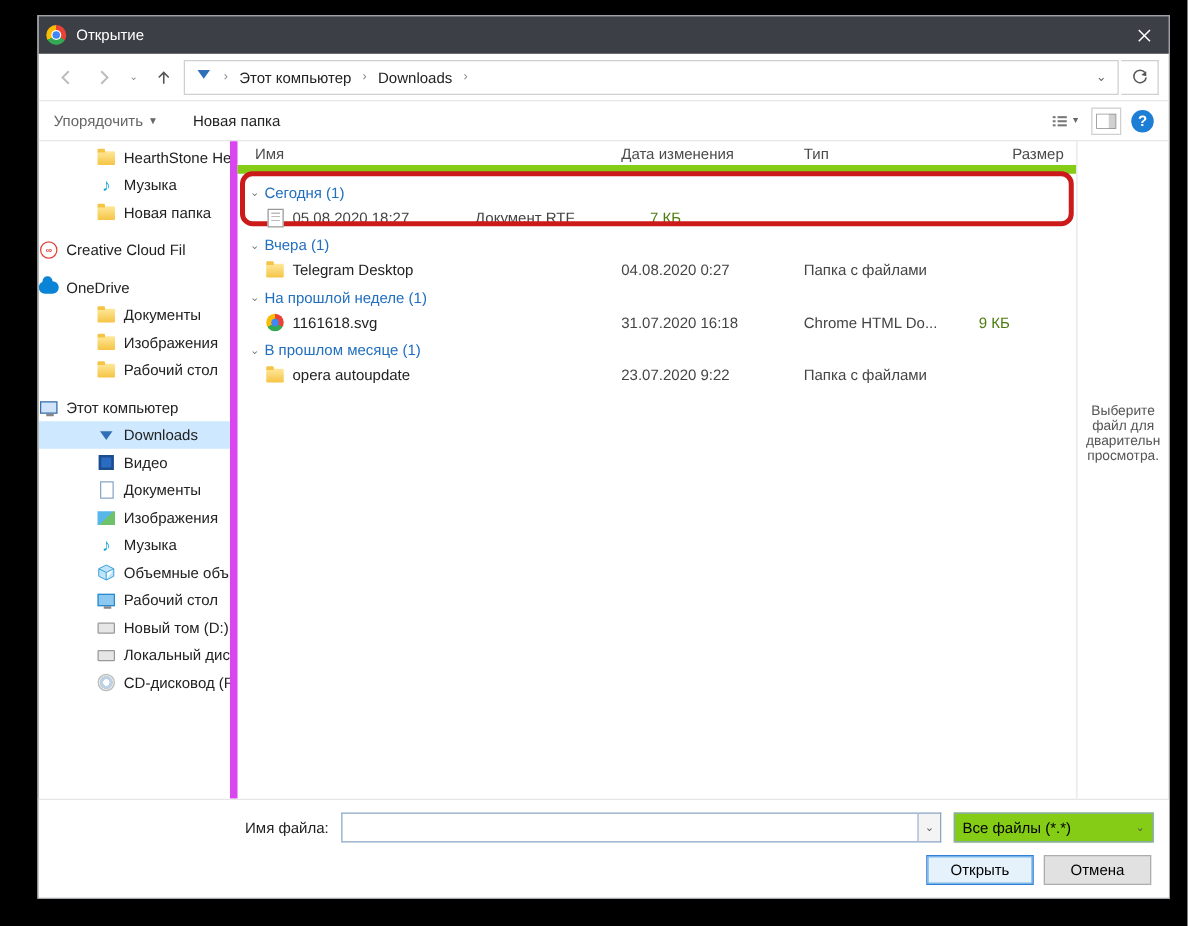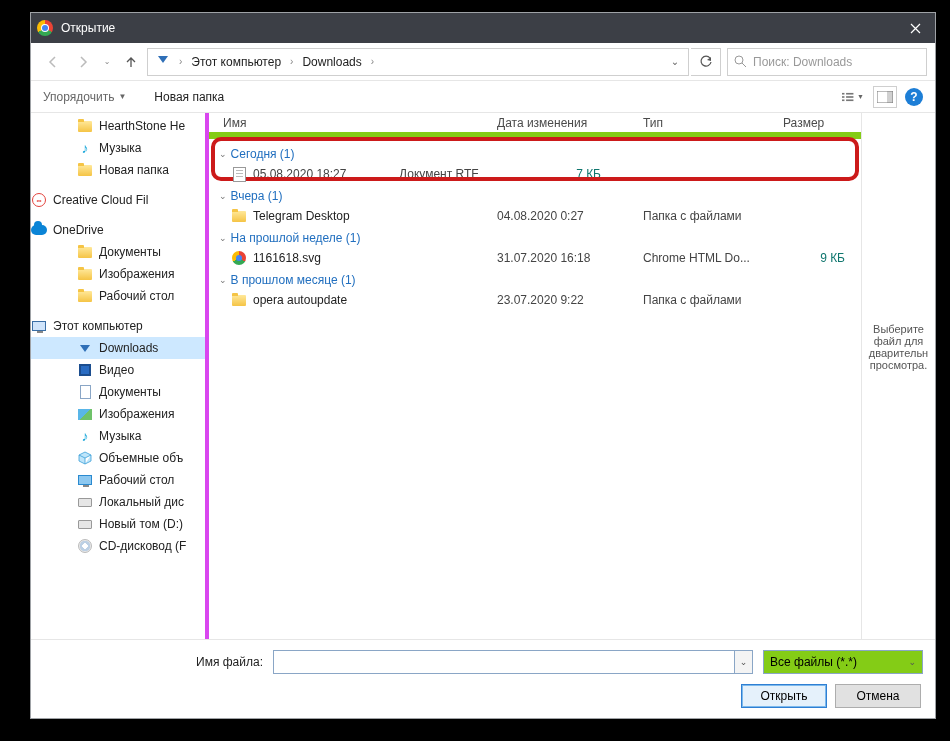--- a/index.html
+++ b/index.html
@@ -27,21 +27,21 @@
 .search-box { width: 200px; height: 28px; border: 1px solid #cfcfcf; margin-left: 4px; display: flex; align-items: center; padding: 0 6px; color: #999; font-size: 12px; gap: 6px; }
 .search-box svg { flex: none; }
 .toolbar { height: 32px; display: flex; align-items: center; padding: 0 12px; gap: 28px; font-size: 12px; color: #222; border-bottom: 1px solid #e6e6e6; }
 .tool-organize { display: flex; align-items: center; gap: 4px; color: #666; }
 .toolbar .spacer { flex: 1; }
 .tool-icons { display: flex; align-items: center; gap: 8px; color: #666; }
 .tool-icon-box { width: 24px; height: 22px; display:flex; align-items:center; justify-content:center; border:1px solid transparent; }
 .tool-icon-box.framed{ border-color:#cfcfcf; }
 .help-icon { width:18px; height:18px; border-radius:50%; background:#1d7ed6; color:#fff; display:flex; align-items:center; justify-content:center; font-size:12px; font-weight:bold; }
 .mainrow { flex: 1; display: flex; min-height: 0; }
-.sidebar { width: 178px; border-right: 4px solid #d946ef; overflow: hidden; padding-top: 2px; }
+.sidebar { width: 159px; border-right: 6px solid #d946ef; overflow: hidden; padding-top: 2px; }
 .side-item { font-size: 12px; color: #222; height: 22px; display: flex; align-items: center; gap: 6px; white-space: nowrap; overflow: hidden; cursor: default; }
 .side-item.deep { padding-left: 46px; }
 .side-item.sel { background: #cde8ff; }
 .side-item .ico { width: 16px; height: 16px; flex: none; display:flex; align-items:center; justify-content:center; }
 .side-gap { height: 8px; }
 .folder-yellow{ background:linear-gradient(#ffe89a,#f5c445); border-radius:1px; width:14px; height:11px; position:relative;}
 .folder-yellow::before{content:"";position:absolute;top:-2px;left:0;width:6px;height:3px;background:#f5c445;border-radius:1px 1px 0 0;}
 .cloud-blue{ width:16px; height:10px; background:#0a84d6; border-radius:6px; position:relative;}
 .cloud-blue::before{content:"";position:absolute;width:8px;height:8px;background:#0a84d6;border-radius:50%;top:-4px;left:3px;}
 .monitor-pc{ width:14px; height:10px; border:1px solid #3a6ea5; background:#cfe4fb; position:relative;}
@@ -53,30 +53,30 @@
 .music-note-icon{ color:#12a4d9; font-size:14px; line-height:1;}
 .cc-icon{ width:14px; height:14px; border-radius:50%; background:#fff; border:1px solid #e3423c; display:flex; align-items:center; justify-content:center; color:#e3423c; font-size:7px; font-weight:bold;}
 .disc-icon{ width:14px; height:14px; border-radius:50%; background:radial-gradient(#fff 30%, #bdd0e4 32% 60%, #e8e8e8 62%); border:1px solid #bbb;}
 
 .content { flex: 1; display: flex; min-width: 0; }
 .filepane { flex: 1; display: flex; flex-direction: column; min-width: 0; }
 .headers { display: flex; height: 26px; border-bottom: 7px solid #84cc16; font-size: 12px; color: #4a4a4a; align-items: center; padding-left: 14px; }
 .h-name { flex: 1; }
 .h-date { width: 146px; }
 .h-type { width: 140px; }
-.h-size { width: 78px; text-align: left; padding-right: 10px; }
+.h-size { width: 78px; text-align: right; padding-right: 10px; }
 .filelist { flex:1; position: relative; padding-top: 4px; }
 .group-head { display: flex; align-items: center; gap: 4px; font-size: 12px; color: #216fbf; padding: 4px 0 2px 10px; cursor: default; }
 .group-head .cv { color: #777; font-size: 9px; }
 .filerow { display: flex; align-items: center; height: 22px; font-size: 12px; color: #222; padding-left: 22px; cursor: default; }
 .filerow .ficon { width: 16px; height: 16px; margin-right: 6px; display:flex; align-items:center; justify-content:center; flex:none; }
 .col-name { flex: 1; white-space: nowrap; overflow: hidden; }
 .col-date { width: 146px; color: #444; }
 .col-type { width: 140px; color: #444; white-space:nowrap; overflow:hidden; text-overflow:ellipsis; }
-.col-size { width: 78px; text-align: right; padding-right: 16px; color: #0f766e; }
+.col-size { width: 78px; padding-right: 16px; color: #4d7c0f; }
 .highlight-frame { position: absolute; border: 4px solid #cc1a1a; border-radius: 10px; top: -6px; left: 2px; right: 2px; height: 44px; pointer-events: none; }
 .group-wrap { position: relative; }
 
 .rtf-icon{ width:13px; height:15px; border:1px solid #999; background:#fff; position:relative;}
 .rtf-icon::before{content:"";position:absolute;top:2px;left:2px;right:2px;height:8px;background:repeating-linear-gradient(#bbb 0 1px, transparent 1px 3px);}
 .chrome-tiny{ width:14px; height:14px; border-radius:50%; background:conic-gradient(#ea4335 0 120deg,#34a853 120deg 240deg,#fbbc05 240deg 360deg); position:relative;}
 .chrome-tiny::after{content:"";position:absolute;inset:4px;background:#4285f4;border-radius:50%;}
 
 .preview { width: 74px; border-left: 1px solid #e6e6e6; display: flex; align-items: flex-start; justify-content: flex-end; padding-top: 210px; font-size: 11px; color: #555; text-align: center; }
 
@@ -135,27 +135,20 @@
       <span class="crumb">Downloads</span>
       <span class="crumb-sep">›</span>
       <span class="path-chevron">⌄</span>
     </div>
     <div class="refresh-box">
       <svg width="14" height="14" viewBox="0 0 14 14">
             <path d="M11 3 A5 5 0 1 0 12 7" stroke="#555" fill="none" stroke-width="1.2"></path>
             <path d="M12 2 L12 6 L8 5" fill="#555"></path>
           </svg>
     </div>
-    <div class="search-box">
-      <svg width="13" height="13" viewBox="0 0 13 13">
-            <circle cx="5" cy="5" r="4" stroke="#999" fill="none"></circle>
-            <path d="M8 8 L12 12" stroke="#999"></path>
-          </svg>
-      <span>Поиск: Downloads</span>
-    </div>
   </div>
 
   <div class="toolbar">
     <div class="tool-organize">
       <span>Упорядочить</span>
       <span style="font-size:8px;">▼</span>
     </div>
     <div>Новая папка</div>
     <div class="spacer"></div>
     <div class="tool-icons">
@@ -276,27 +269,27 @@
       <div class="side-item deep">
             <span class="ico">
               <span class="monitor-pc" style="border-color:#2a8ad0;background:#8dc8f0;"></span>
             </span>
             <span>Рабочий стол</span>
           </div>
       <div class="side-item deep">
             <span class="ico">
               <span class="drive-icon"></span>
             </span>
+            <span>Новый том (D:)</span>
+          </div>
+      <div class="side-item deep">
+            <span class="ico">
+              <span class="drive-icon"></span>
+            </span>
             <span>Локальный дис</span>
-          </div>
-      <div class="side-item deep">
-            <span class="ico">
-              <span class="drive-icon"></span>
-            </span>
-            <span>Новый том (D:)</span>
           </div>
       <div class="side-item deep">
             <span class="ico">
               <span class="disc-icon"></span>
             </span>
             <span>CD-дисковод (F</span>
           </div>
     </div>
 
     <div class="content">

